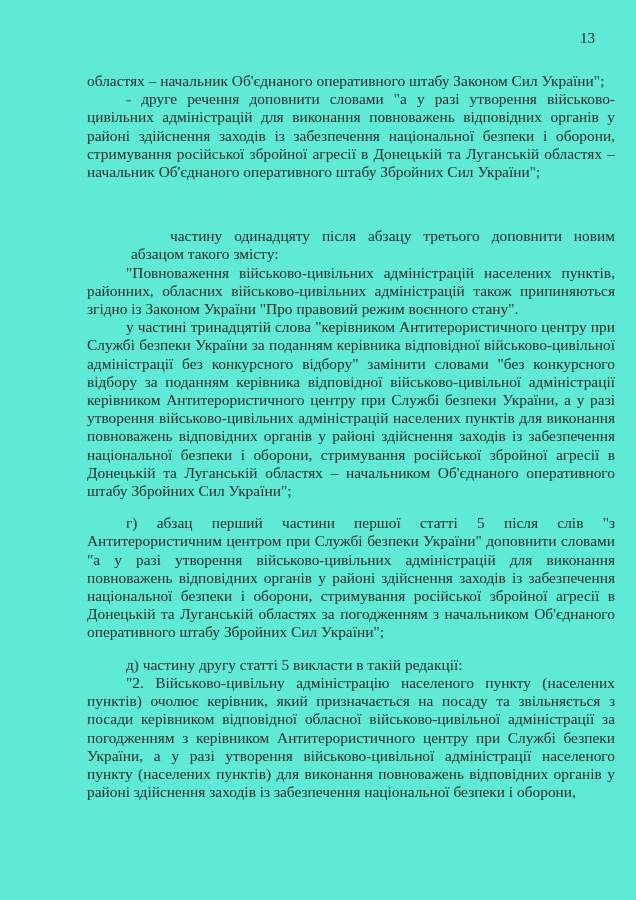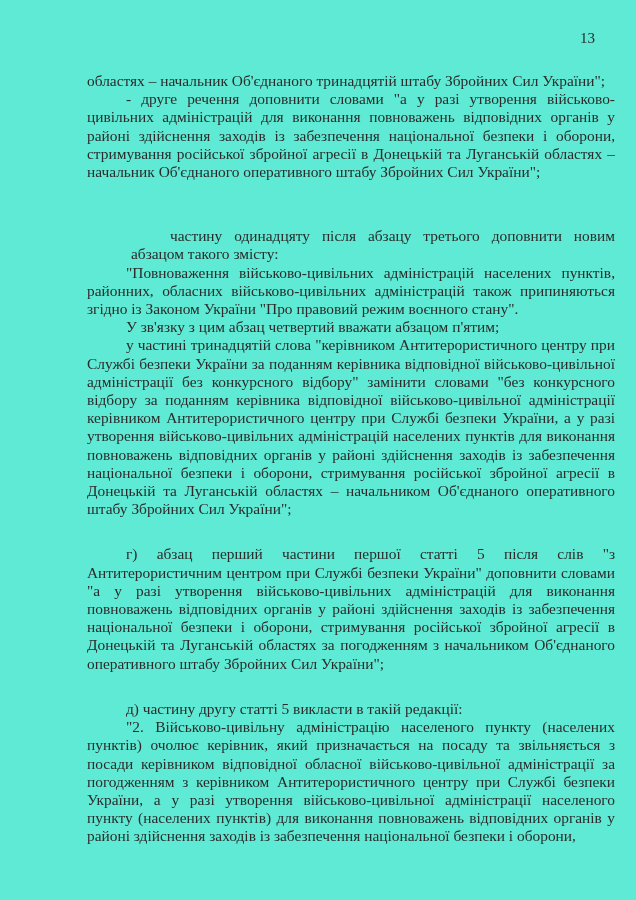--- a/index.html
+++ b/index.html
@@ -46,41 +46,40 @@
     text-indent: 39px;
   }
   .para.no-indent {
     text-indent: 0;
   }
   .para.gap-large {
     margin-top: 46px;
     margin-left: 44px;
   }
   .para.gap-small {
-    margin-top: 27px;
+    margin-top: 14px;
   }
 </style>
 </head>
 <body>
 
 <div class="page">
 
   <div class="page-number">13</div>
 
   <div class="text-block">
 
-    <p class="para no-indent">областях – начальник Об'єднаного тринадцятій штабу Збройних Сил України";</p>
+    <p class="para no-indent">областях – начальник Об'єднаного оперативного штабу Законом Сил України";</p>
 
     <p class="para">- друге речення доповнити словами "а у разі утворення військово-цивільних адміністрацій для виконання повноважень відповідних органів у районі здійснення заходів із забезпечення національної безпеки і оборони, стримування російської збройної агресії в Донецькій та Луганській областях – начальник Об'єднаного оперативного штабу Збройних Сил України";</p>
 
     <p class="para gap-large">частину одинадцяту після абзацу третього доповнити новим абзацом такого змісту:</p>
 
     <p class="para">"Повноваження військово-цивільних адміністрацій населених пунктів, районних, обласних військово-цивільних адміністрацій також припиняються згідно із Законом України "Про правовий режим воєнного стану".</p>
 
-    <p class="para">У зв'язку з цим абзац четвертий вважати абзацом п'ятим;</p>
 
     <p class="para">у частині тринадцятій слова "керівником Антитерористичного центру при Службі безпеки України за поданням керівника відповідної військово-цивільної адміністрації без конкурсного відбору" замінити словами "без конкурсного відбору за поданням керівника відповідної військово-цивільної адміністрації керівником Антитерористичного центру при Службі безпеки України, а у разі утворення військово-цивільних адміністрацій населених пунктів для виконання повноважень відповідних органів у районі здійснення заходів із забезпечення національної безпеки і оборони, стримування російської збройної агресії в Донецькій та Луганській областях – начальником Об'єднаного оперативного штабу Збройних Сил України";</p>
 
     <p class="para gap-small">г) абзац перший частини першої статті 5 після слів "з Антитерористичним центром при Службі безпеки України" доповнити словами "а у разі утворення військово-цивільних адміністрацій для виконання повноважень відповідних органів у районі здійснення заходів із забезпечення національної безпеки і оборони, стримування російської збройної агресії в Донецькій та Луганській областях за погодженням з начальником Об'єднаного оперативного штабу Збройних Сил України";</p>
 
     <p class="para gap-small">д) частину другу статті 5 викласти в такій редакції:</p>
 
     <p class="para">"2. Військово-цивільну адміністрацію населеного пункту (населених пунктів) очолює керівник, який призначається на посаду та звільняється з посади керівником відповідної обласної військово-цивільної адміністрації за погодженням з керівником Антитерористичного центру при Службі безпеки України, а у разі утворення військово-цивільної адміністрації населеного пункту (населених пунктів) для виконання повноважень відповідних органів у районі здійснення заходів із забезпечення національної безпеки і оборони,</p>
 
   </div>

